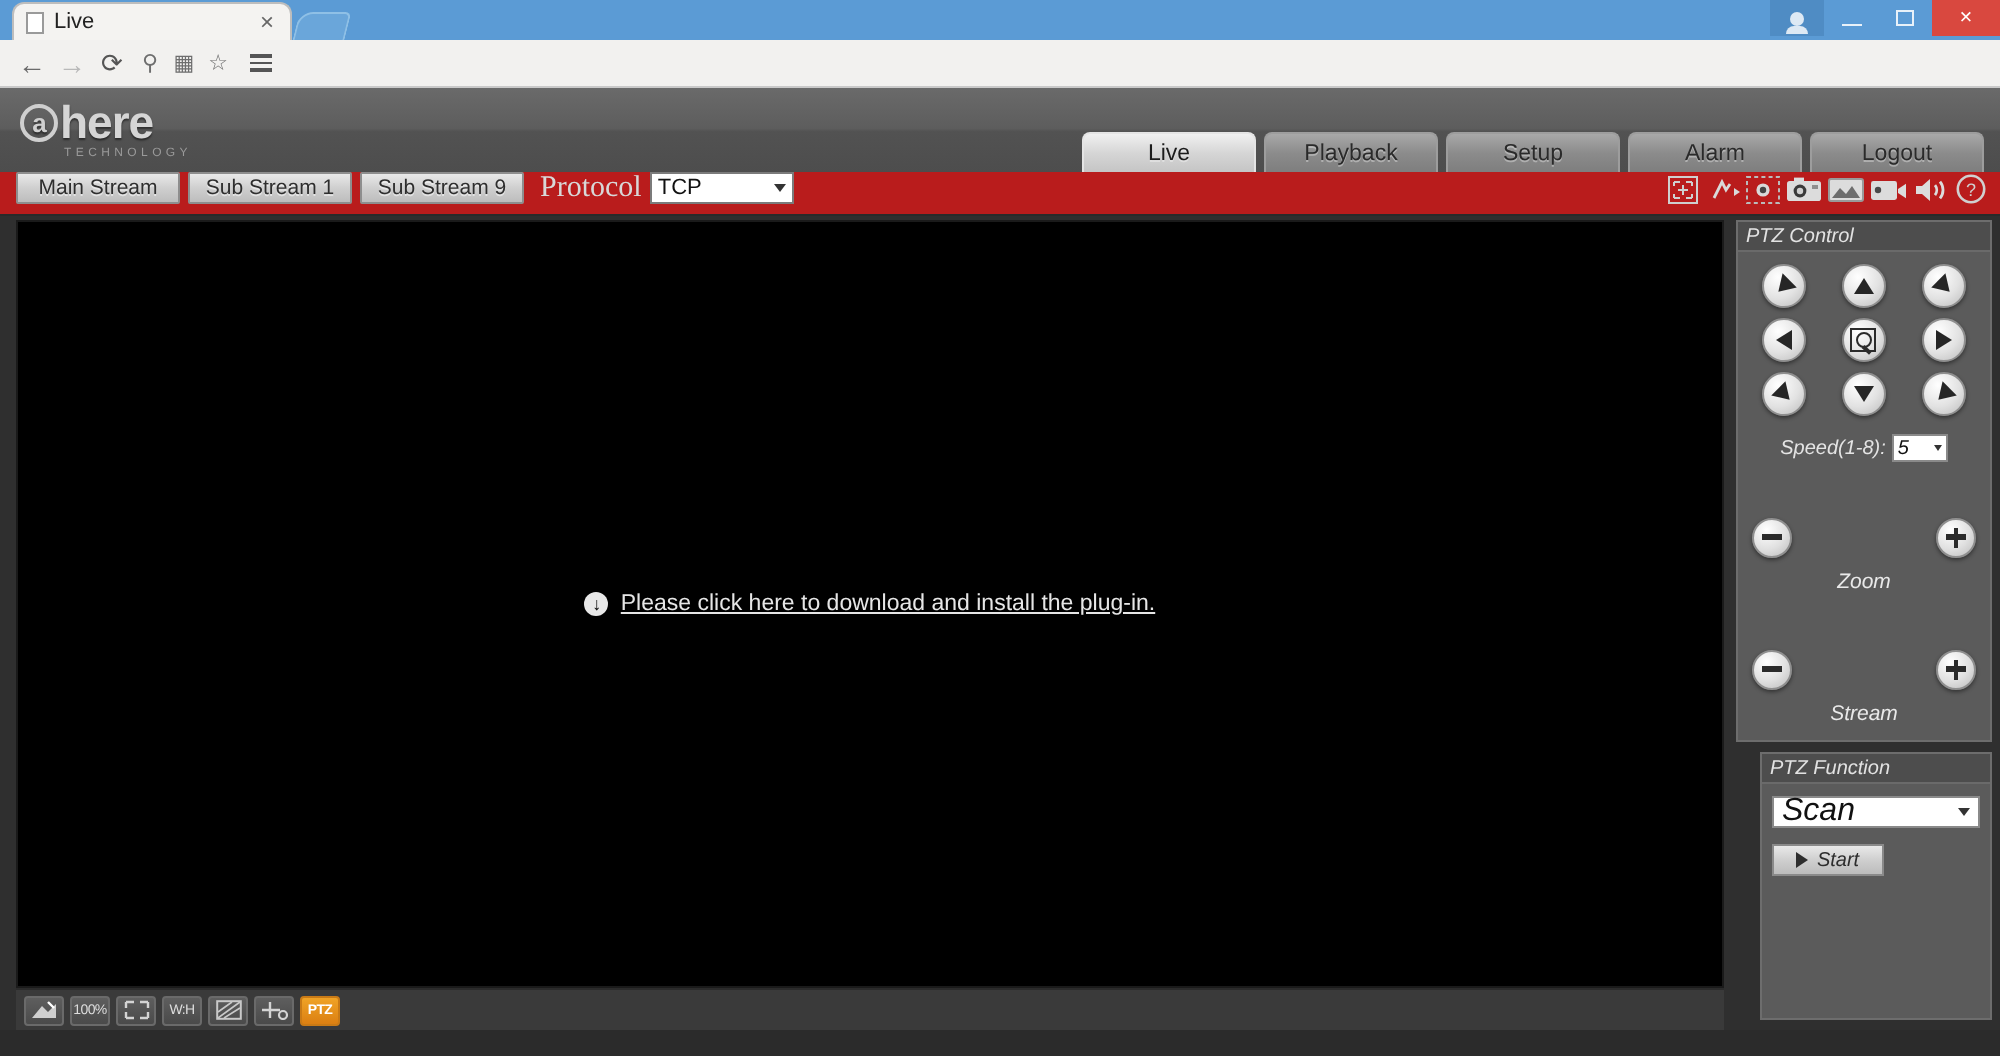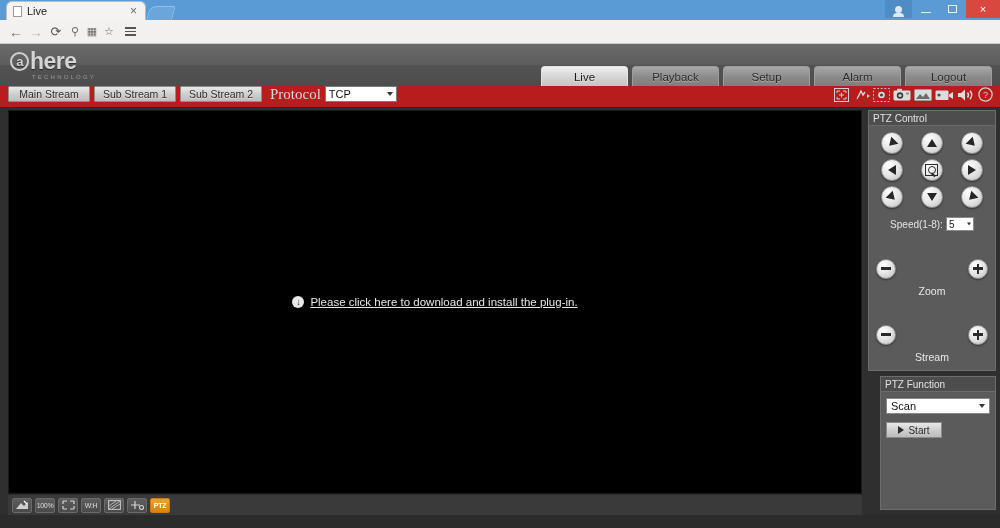--- a/index.html
+++ b/index.html
@@ -245,21 +245,21 @@
     background: linear-gradient(to bottom, #5e5e5e, #4a4a4a);
     border: 1px solid #6a6a6a;
     border-radius: 2px;
     font-size: 7px; color: #ddd;
     font-family: "Liberation Sans", sans-serif;
     letter-spacing: -0.3px;
   }
   .vt-ico.ptz { background: linear-gradient(to bottom, #f0a326, #db7f12); border-color: #c97a16; color: #fff; font-weight: bold; }
 
   
-  .ptz-col { width: 128px; display: flex; flex-direction: column; }
+  .ptz-col { width: 128px; display: flex; flex-direction: column; font-style: italic; }
   .panel {
     background: #5b5b5b;
     border: 1px solid #6d6d6d;
     margin-bottom: 5px;
   }
   .panel-head {
     height: 15px;
     background: #4d4d4d;
     color: #e2e2e2;
     font-size: 10px;
@@ -325,21 +325,21 @@
     position: relative;
   }
   .rbtn .h { width: 10px; height: 2.5px; background: #2b2b2b; position: absolute; }
   .rbtn .v { width: 2.5px; height: 10px; background: #2b2b2b; position: absolute; }
 
   .fn-panel { flex: 1; display: flex; flex-direction: column; margin-left: 12px; }
   .fn-select {
     margin: 6px 5px 0;
     height: 16px; background: #fff;
     border: 1px solid #8a8a8a;
-    font-size: 11px; color: #111;
+    font-size: 16px; color: #111;
     display: flex; align-items: center;
     padding-left: 4px; position: relative;
   }
   .fn-select .caret {
     position: absolute; right: 4px; top: 50%; transform: translateY(-50%);
     border-left: 3px solid transparent; border-right: 3px solid transparent;
     border-top: 4px solid #333;
   }
   .start-btn {
     margin: 8px 5px 0;
@@ -413,21 +413,21 @@
     <div class="nav-tab">Playback</div>
     <div class="nav-tab">Setup</div>
     <div class="nav-tab">Alarm</div>
     <div class="nav-tab">Logout</div>
   </div>
 </div>
 
 <div class="stream-bar">
   <div class="btn-stream">Main Stream</div>
   <div class="btn-stream">Sub Stream 1</div>
-  <div class="btn-stream">Sub Stream 2</div>
+  <div class="btn-stream">Sub Stream 9</div>
   <div class="proto-label">Protocol</div>
   <div class="proto-select">
     <span>TCP</span>
     <span class="caret"></span>
   </div>
   <div class="stream-tools">
     <div class="st-ico">
       <svg width="15" height="14" viewBox="0 0 15 14">
         <rect x="0.5" y="0.5" width="14" height="13" fill="none" stroke="#cfcfcf"></rect>
         <path d="M3 3h3M3 3v2M12 3H9M12 3v2M3 11h3M3 11V9M12 11H9M12 11V9" stroke="#cfcfcf" fill="none"></path>

